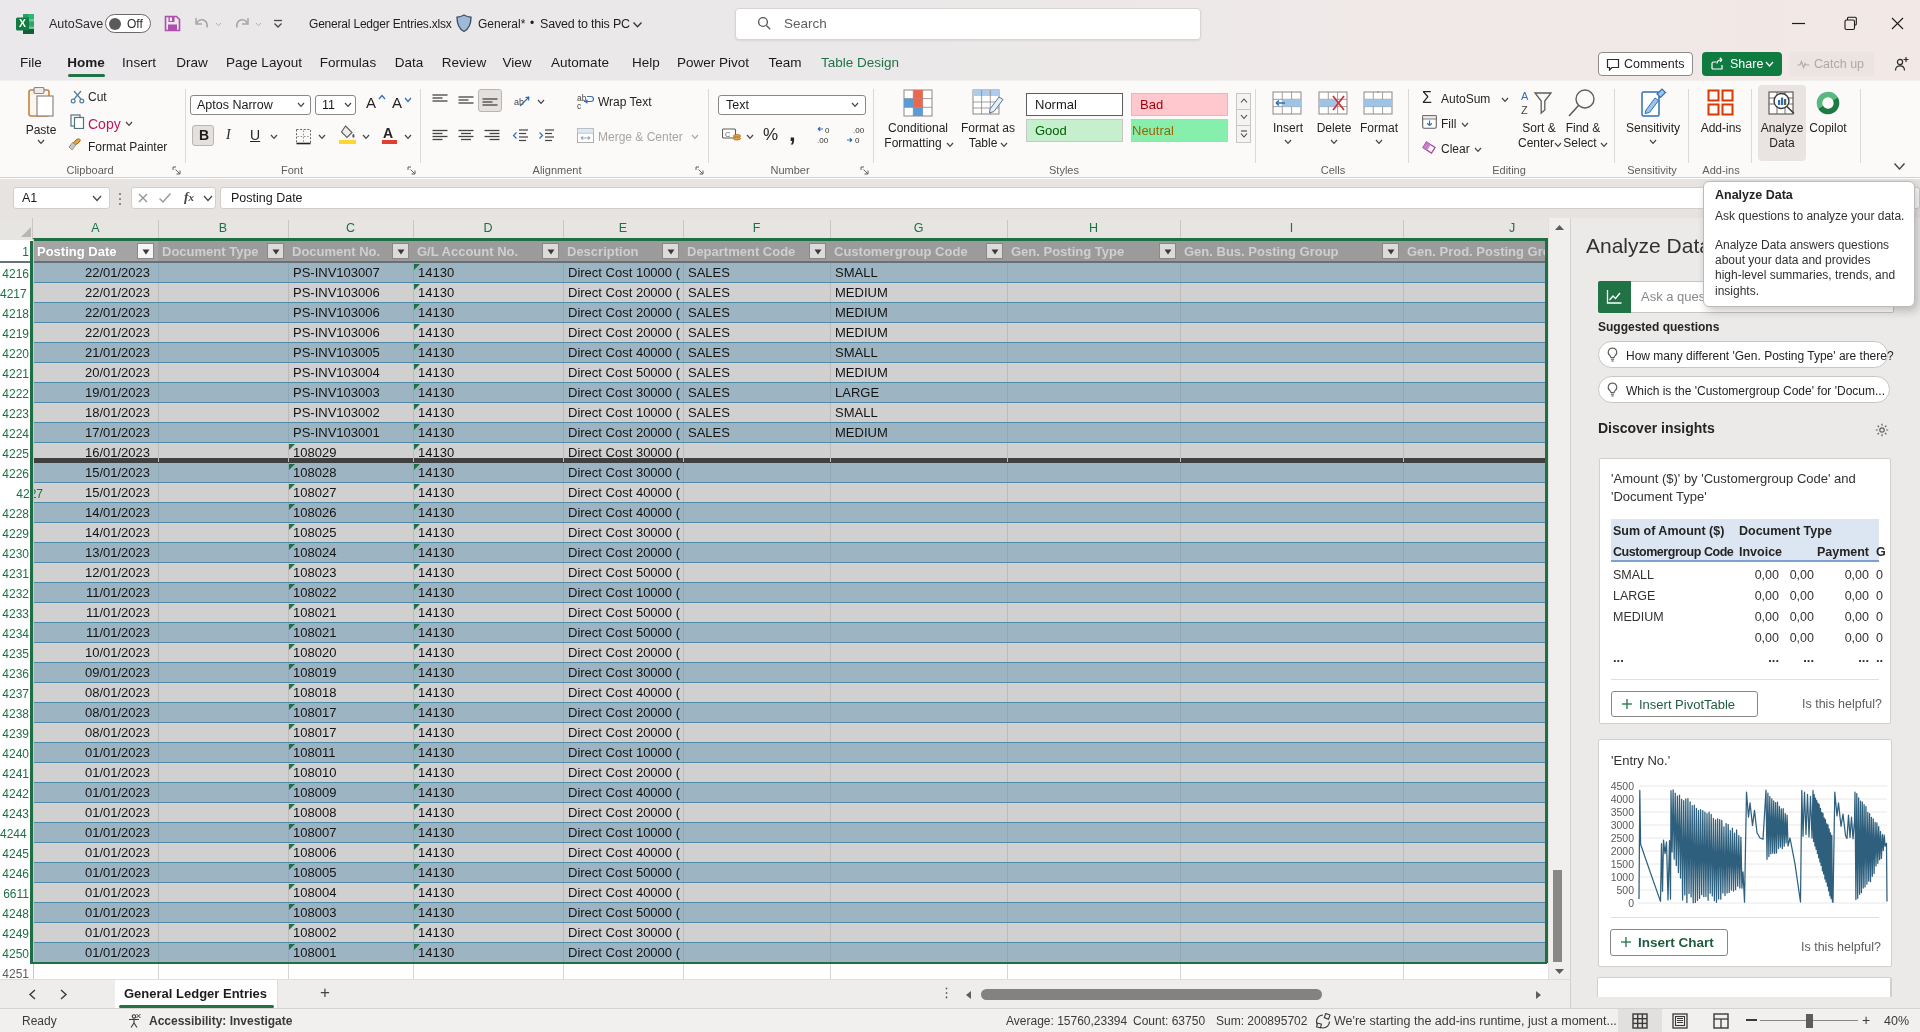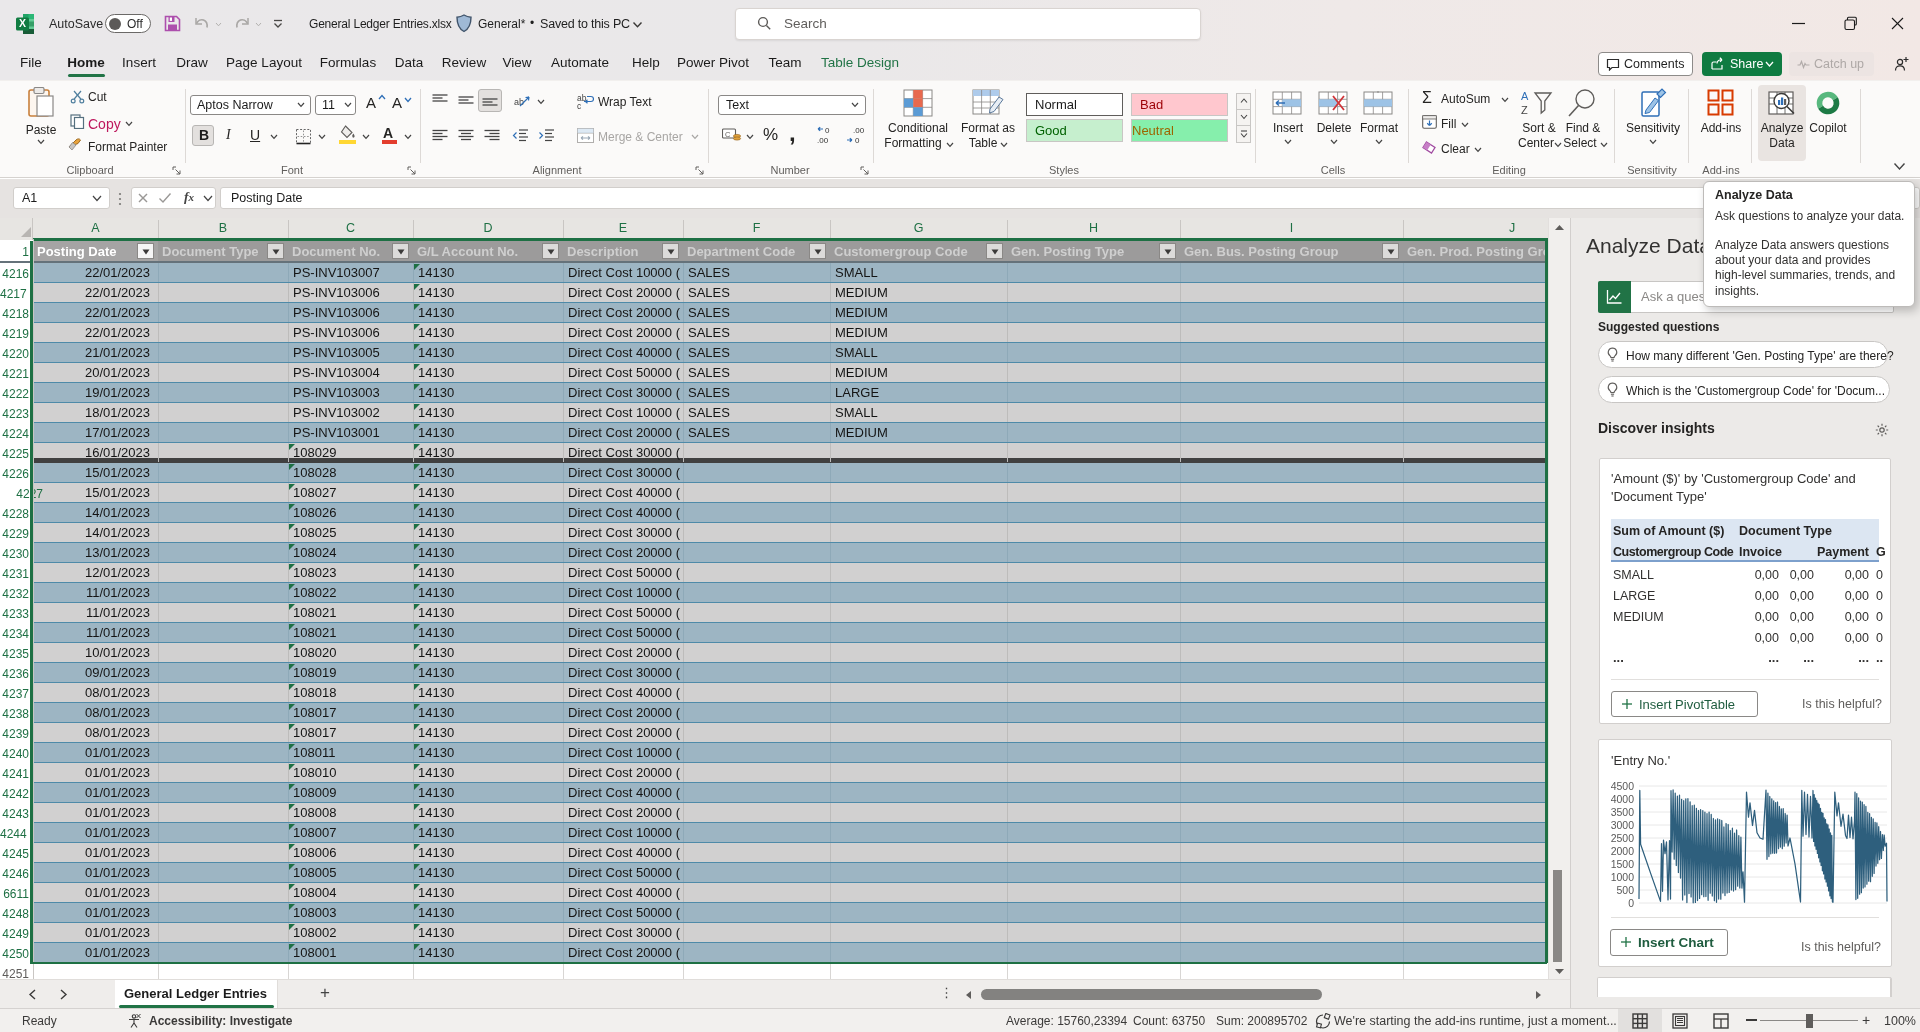--- a/index.html
+++ b/index.html
@@ -1312,21 +1312,21 @@
 </svg>
     <svg class="ab" style="left:1713px;top:4px" width="16" height="16" viewBox="0 0 16 16">
 <rect x="1" y="1" width="14" height="14" fill="none" stroke="#3b3a39" stroke-width="1.4"></rect>
 <line x1="1" y1="6" x2="15" y2="6" stroke="#3b3a39" stroke-width="1.3"></line>
 <line x1="8" y1="6" x2="8" y2="15" stroke="#3b3a39" stroke-width="1.3"></line>
 </svg>
     <div class="ab" style="left:1746px;top:10px;width:11px;height:1.6px;background:#3b3a39;"></div>
     <div class="ab" style="left:1760px;top:11px;width:98px;height:1.4px;background:#8a8886;"></div>
     <div class="ab" style="left:1806px;top:4.5px;width:7px;height:14px;background:#5f5d5b;"></div>
     <div class="ab" style="left:1862px;top:3px;font-size:14px;color:#3b3a39;">+</div>
-    <div class="ab" style="left:1884px;top:5px;font-size:12.5px;color:#3b3a39;">100%</div>
+    <div class="ab" style="left:1884px;top:5px;font-size:12.5px;color:#3b3a39;">40%</div>
   </div>
 <div class="ab" style="left:1570px;top:218px;width:350px;height:790px;background:#eceae8;border-left:1px solid #d2cfcd;overflow:hidden;">
     <div class="ab" style="left:15px;top:16px;font-size:21px;color:#323130;">Analyze Data</div>
     <div class="ab" style="left:27px;top:63px;width:296px;height:32px;background:#fff;border:1px solid #c8c6c4;border-radius:2px;"></div>
     <div class="ab" style="left:27px;top:63px;width:33px;height:32px;background:#217346;border-radius:2px 0 0 2px;"></div>
     <svg class="ab" style="left:35px;top:71px" width="17" height="16" viewBox="0 0 17 16">
 <path d="M1.5 1 v13 h14" fill="none" stroke="#fff" stroke-width="1.3"></path>
 <path d="M3.5 11 l3.5-4 2.5 2.5 4.5-5.5" fill="none" stroke="#fff" stroke-width="1.3"></path>
 <path d="M14 3.5 v2.5 h-2.5" fill="none" stroke="#fff" stroke-width="0"></path>
 </svg>

